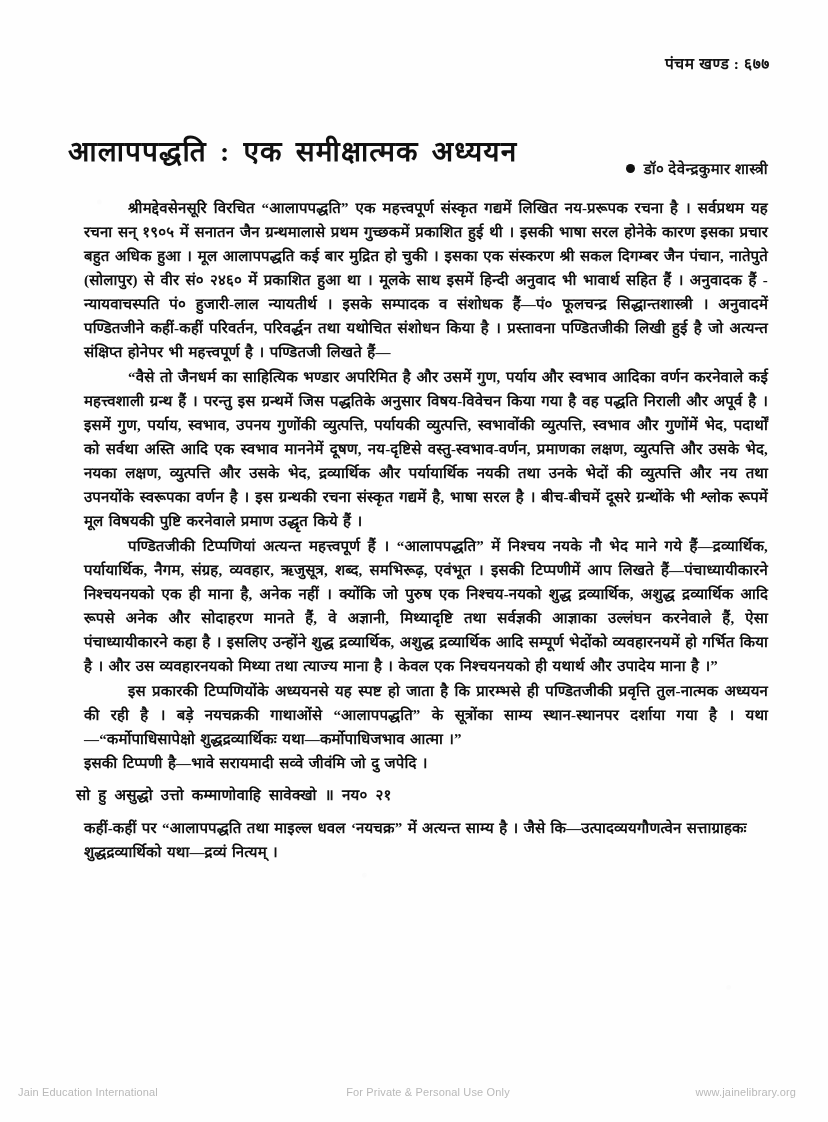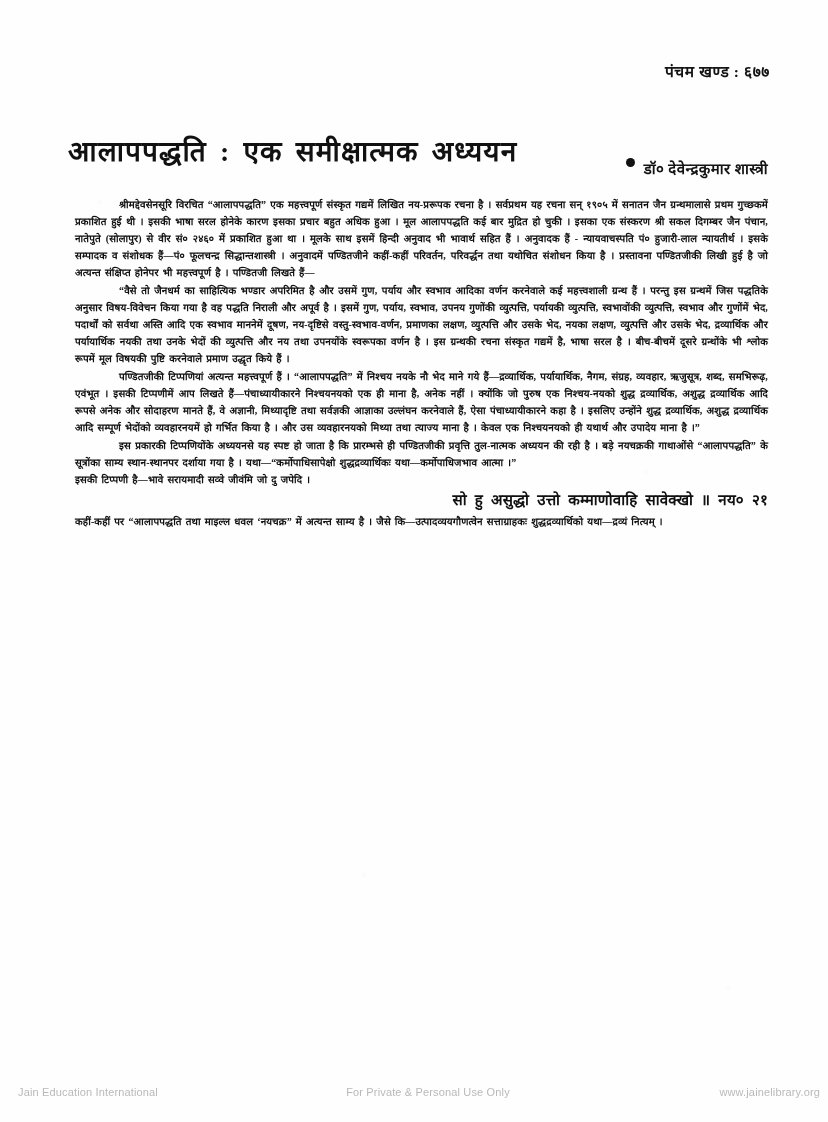--- a/index.html
+++ b/index.html
@@ -22,21 +22,21 @@
     background-image:
       radial-gradient(circle at 12% 18%, rgba(0,0,0,0.012) 0 2px, transparent 3px),
       radial-gradient(circle at 78% 42%, rgba(0,0,0,0.010) 0 2px, transparent 3px),
       radial-gradient(circle at 44% 78%, rgba(0,0,0,0.010) 0 2px, transparent 3px),
       radial-gradient(circle at 88% 88%, rgba(0,0,0,0.012) 0 2px, transparent 3px);
   }
 
   
   #running-head {
     position: absolute;
-    top: 60px;
+    top: 52px;
     right: 58px;
     font-size: 15.5px;
     font-weight: bold;
     letter-spacing: 0.6px;
     color: #131313;
     white-space: nowrap;
   }
 
   
   #title {
@@ -50,21 +50,21 @@
     color: #111;
     word-spacing: 5px;
   }
 
   
   #byline {
     position: absolute;
     top: 158px;
     right: 60px;
     display: flex;
-    align-items: flex-start;
+    align-items: center;
     gap: 9px;
     font-size: 15px;
     font-weight: bold;
     color: #141414;
     letter-spacing: 0.4px;
   }
   #byline .bullet {
     display: inline-block;
     width: 9px;
     height: 9px;
@@ -75,64 +75,64 @@
 
   
   #body-col {
     position: absolute;
     top: 196px;
     left: 68px;
     width: 700px;
   }
 
   .para {
-    font-size: 10px;
-    line-height: 17px;
+    font-size: 15px;
+    line-height: 24px;
     color: #101010;
     text-align: justify;
     text-justify: inter-word;
     word-spacing: 1.4px;
     letter-spacing: 0.15px;
-    margin: 0 0 1px 7px;
+    margin: 0 0 1px 16px;
     font-weight: bold;
   }
   .para.indent { text-indent: 44px; }
   .para.quote  { text-indent: 44px; }
   .para.tight  { margin-bottom: 0; }
 
   .para.last-flush { text-align: left; }
 
   .verse {
     font-size: 15.1px;
     line-height: 25.1px;
     color: #101010;
     font-weight: bold;
-    text-align: right;
+    text-align: left;
     word-spacing: 4px;
     letter-spacing: 0.2px;
-    margin: 0;
+    margin: 8px;
   }
 
   
   #footer {
     position: absolute;
     left: 0;
     right: 0;
     bottom: 22px;
     height: 16px;
     display: flex;
     align-items: center;
     font-family: "Liberation Sans", "DejaVu Sans", sans-serif;
     font-size: 11px;
     color: #b9b9b9;
     letter-spacing: 0.15px;
   }
   #footer .f-left   { position: absolute; left: 18px; }
   #footer .f-center { position: absolute; left: 50%; transform: translateX(-50%); padding-left: 28px; }
-  #footer .f-right  { position: absolute; right: 8px; }
+  #footer .f-right  { position: absolute; right: 32px; }
 </style>
 </head>
 <body>
 
 <div id="page">
 
   <div id="running-head">पंचम खण्ड : ६७७</div>
 
   <h1 id="title">आलापपद्धति : एक  समीक्षात्मक  अध्ययन</h1>
 

